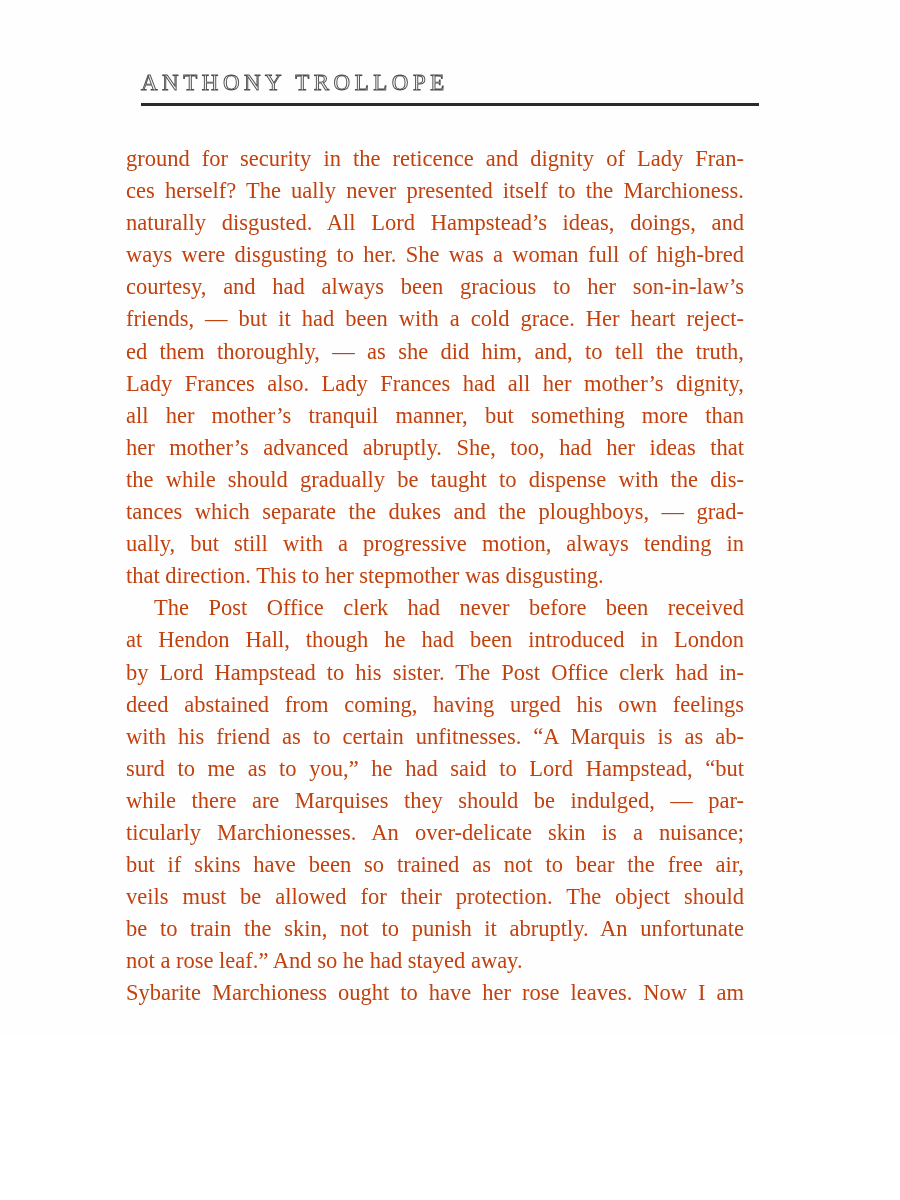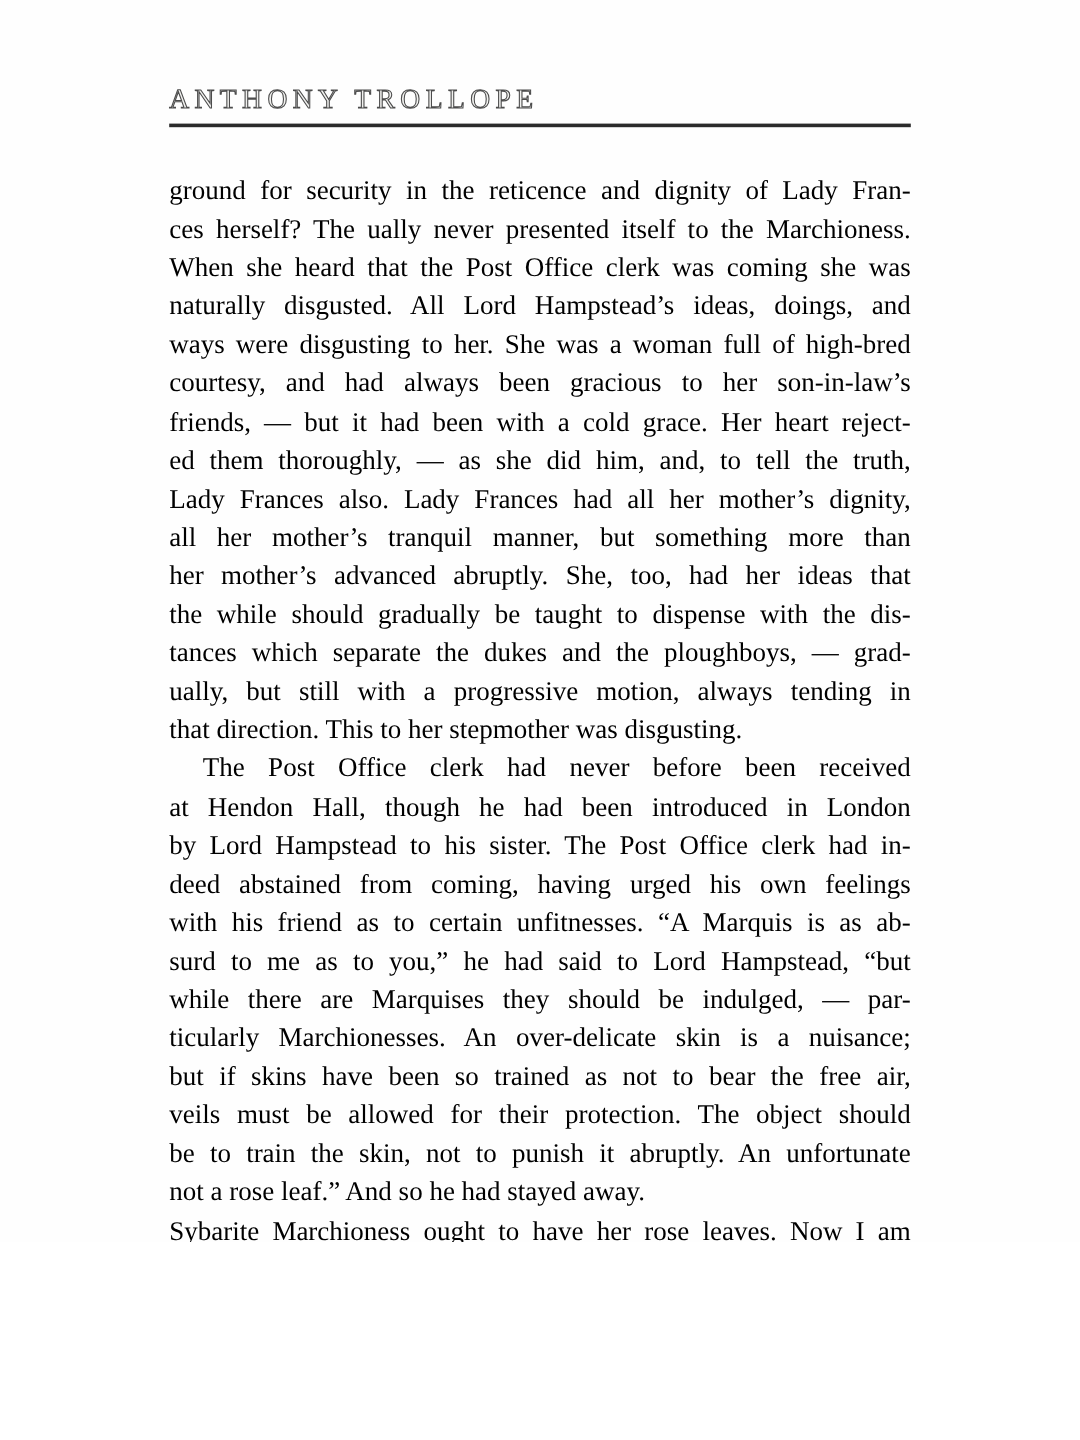--- a/index.html
+++ b/index.html
@@ -40,26 +40,26 @@
     position: absolute;
     left: 141px;
     top: 103px;
     width: 618px;
     height: 3px;
     background: #2b2b2b;
   }
   
   .text-block {
     position: absolute;
-    left: 141px;
+    left: 126px;
     top: 143px;
     width: 618px;
     font-size: 22.5px;
     line-height: 32.1px;
-    color: #000000;
+    color: #c2410c;
   }
   .paragraph { margin: 0; padding: 0; }
   .line {
     text-align: justify;
     text-align-last: justify;
     white-space: normal;
   }
   .line.last { text-align-last: left; }
   .line.indent { text-indent: 28px; }
   
@@ -87,21 +87,20 @@
   <div class="running-head">
     <div class="title">ANTHONY TROLLOPE</div>
   </div>
 
   <div class="head-rule"></div>
 
   <div class="text-block">
     <div class="paragraph">
         <div class="line">ground for security in the reticence and dignity of Lady Fran-</div>
         <div class="line">ces herself? The ually never presented itself to the Marchioness.</div>
-        <div class="line">When she heard that the Post Office clerk was coming she was</div>
         <div class="line">naturally disgusted. All Lord Hampstead’s ideas, doings, and</div>
         <div class="line">ways were disgusting to her. She was a woman full of high-bred</div>
         <div class="line">courtesy, and had always been gracious to her son-in-law’s</div>
         <div class="line">friends, — but it had been with a cold grace. Her heart reject-</div>
         <div class="line">ed them thoroughly, — as she did him, and, to tell the truth,</div>
         <div class="line">Lady Frances also. Lady Frances had all her mother’s dignity,</div>
         <div class="line">all her mother’s tranquil manner, but something more than</div>
         <div class="line">her mother’s advanced abruptly. She, too, had her ideas that</div>
         <div class="line">the while should gradually be taught to dispense with the dis-</div>
         <div class="line">tances which separate the dukes and the ploughboys, — grad-</div>

